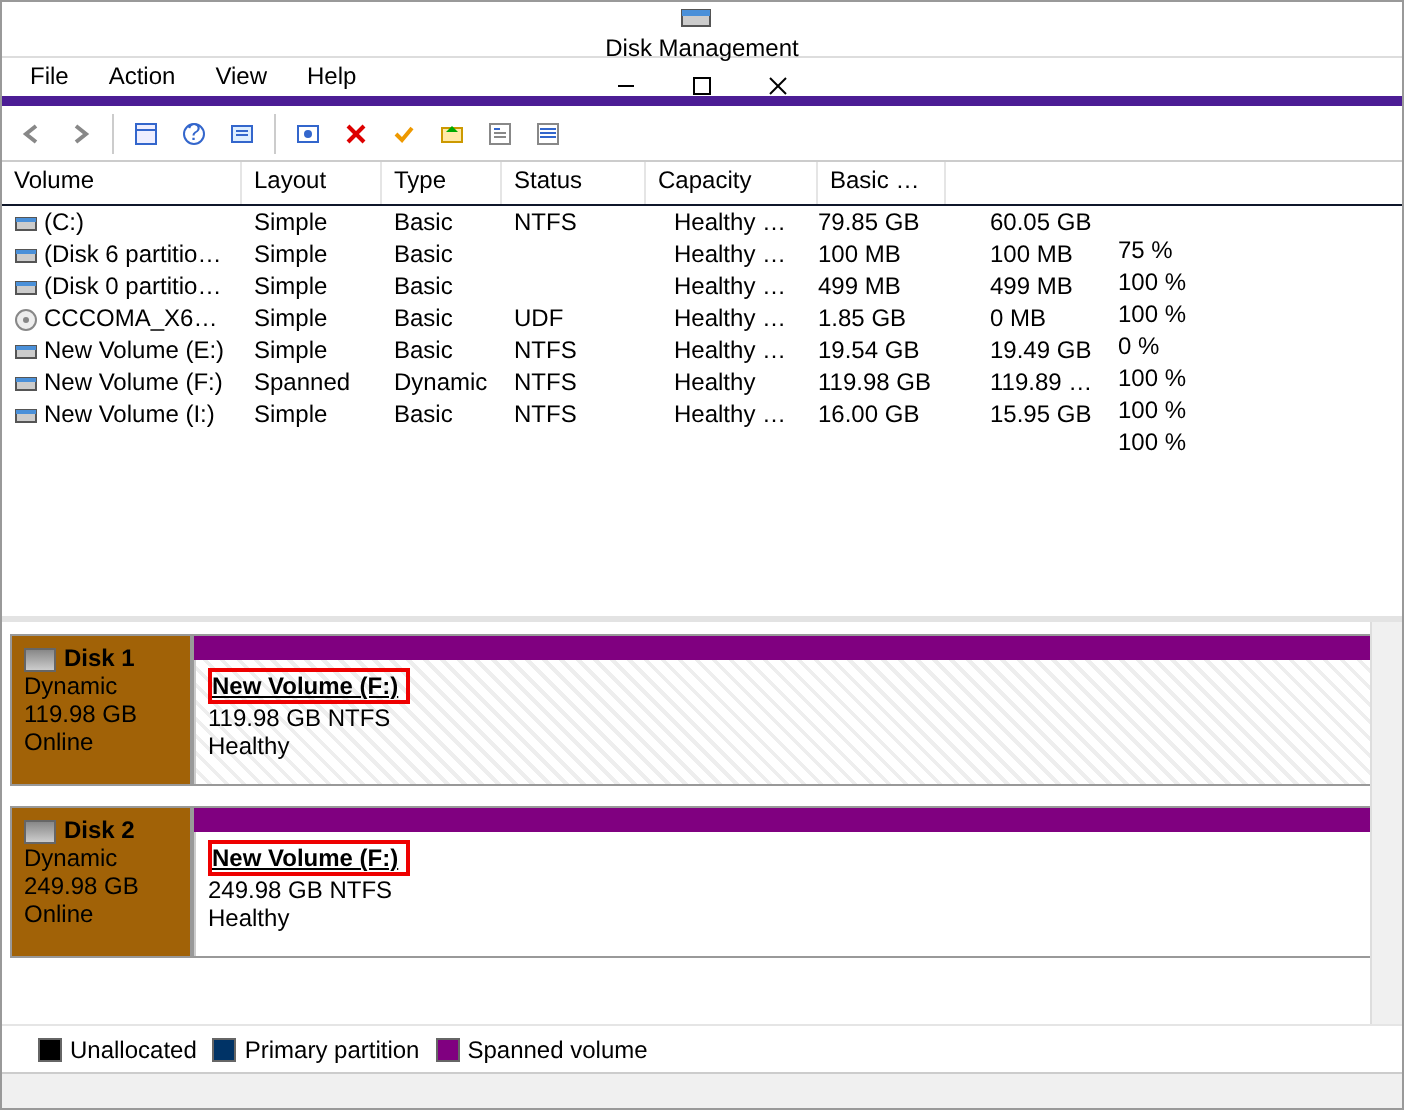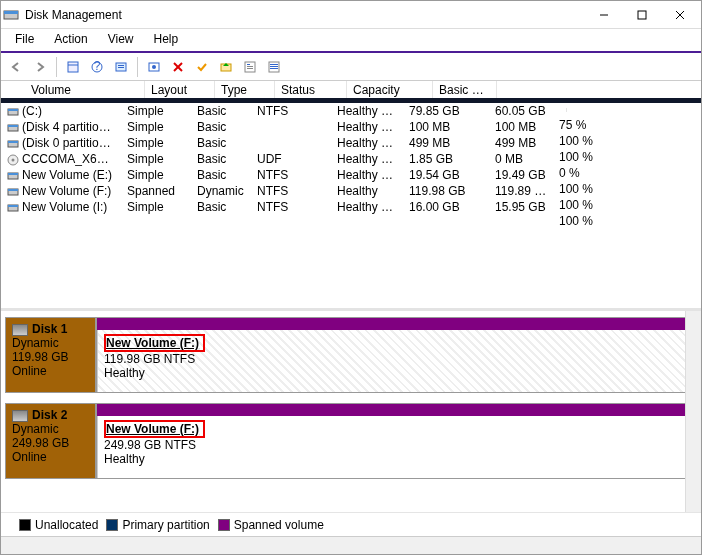--- a/index.html
+++ b/index.html
@@ -1,29 +1,29 @@
 <!DOCTYPE html>
 <html><head>
 <meta charset="utf-8">
 <style>
 * { box-sizing: border-box; margin: 0; padding: 0; font-family: "Segoe UI", Tahoma, sans-serif; font-size: 12px; }
 body { background: #fff; width: 702px; height: 555px; border: 1px solid #999; display: flex; flex-direction: column; overflow: hidden; }
-.titlebar { display: flex; align-items: center; height: 28px; padding: 0 2px; border-bottom: 1px solid #ddd; }
+.titlebar { display: flex; align-items: center; height: 28px; padding: 0 2px; border-bottom: 1px solid #ddd; flex-direction: column; }
 .titlebar .app-icon { width: 16px; height: 16px; margin-right: 6px; }
 .titlebar .title { flex: 1; font-size: 12px; }
 .winbtns { display: flex; gap: 0; }
 .winbtn { width: 38px; height: 24px; display: flex; align-items: center; justify-content: center; background: #fff; }
-.menubar { display: flex; align-items: flex-start; height: 24px; padding: 0 4px; border-bottom: 2px solid #4c1d95; }
+.menubar { display: flex; align-items: flex-end; height: 24px; padding: 0 4px; border-bottom: 5px solid #4c1d95; }
 .menubar .menu-item { padding: 3px 10px; cursor: default; }
 .toolbar { display: flex; align-items: center; height: 28px; padding: 2px 4px; border-bottom: 1px solid #ccc; gap: 2px; }
 .tbtn { width: 22px; height: 22px; display: flex; align-items: center; justify-content: center; background: #fff; border: 1px solid transparent; }
 .tdiv { width: 1px; height: 20px; background: #ccc; margin: 0 3px; }
 .content { flex: 1; display: flex; flex-direction: column; overflow: hidden; }
 .volume-list { flex: 0 0 230px; display: flex; flex-direction: column; border-bottom: 3px solid #e3e3e3; overflow: hidden; }
-.vl-header { display: flex; height: 22px; background: #fff; border-bottom: 5px solid #0f172a; padding-left: 24px; }
+.vl-header { display: flex; height: 22px; background: #fff; border-bottom: 1px solid #0f172a; }
 .vl-header .col, .vl-row .col { padding: 2px 6px; overflow: hidden; white-space: nowrap; text-overflow: ellipsis; }
 .vl-header .col { border-right: 1px solid #e5e5e5; }
 .col-v { width: 120px; } .col-l { width: 70px; } .col-t { width: 60px; } .col-fs { width: 80px; }
 .col-s { width: 72px; } .col-c { width: 86px; } .col-f { width: 64px; } .col-p { width: 70px; margin-top: 27px; }
 .vl-body { flex: 1; overflow: auto; }
 .vl-row { display: flex; height: 16px; align-items: center; }
 .vl-row .vol-icon { width: 12px; height: 12px; margin-right: 3px; display: inline-block; vertical-align: middle; }
 .disk-map { flex: 1; overflow-y: auto; overflow-x: hidden; padding: 6px 10px 4px 4px; position: relative; }
 .disk-row { display: flex; margin-bottom: 10px; min-height: 76px; }
 .disk-info { width: 92px; border: 1px solid #999; border-right: 2px solid #999; background: #a16207; padding: 4px 6px; }
@@ -176,21 +176,21 @@
           <div class="col col-fs">NTFS</div>
           <div class="col col-s">Healthy (B...</div>
           <div class="col col-c">79.85 GB</div>
           <div class="col col-f">60.05 GB</div>
           <div class="col col-p">75 %</div>
         </div>
         <div class="vl-row">
           <div class="col col-v"><span class="vol-icon"><svg width="12" height="12">
                 <rect x="1" y="3" width="10" height="6" fill="#ccc" stroke="#555"></rect>
                 <rect x="1" y="3" width="10" height="2" fill="#4a90d9"></rect>
-              </svg></span><span>(Disk 4 partition 1)</span></div>
+              </svg></span><span>(Disk 6 partition 1)</span></div>
           <div class="col col-l">Simple</div>
           <div class="col col-t">Basic</div>
           <div class="col col-fs"></div>
           <div class="col col-s">Healthy (E...</div>
           <div class="col col-c">100 MB</div>
           <div class="col col-f">100 MB</div>
           <div class="col col-p">100 %</div>
         </div>
         <div class="vl-row">
           <div class="col col-v"><span class="vol-icon"><svg width="12" height="12">

